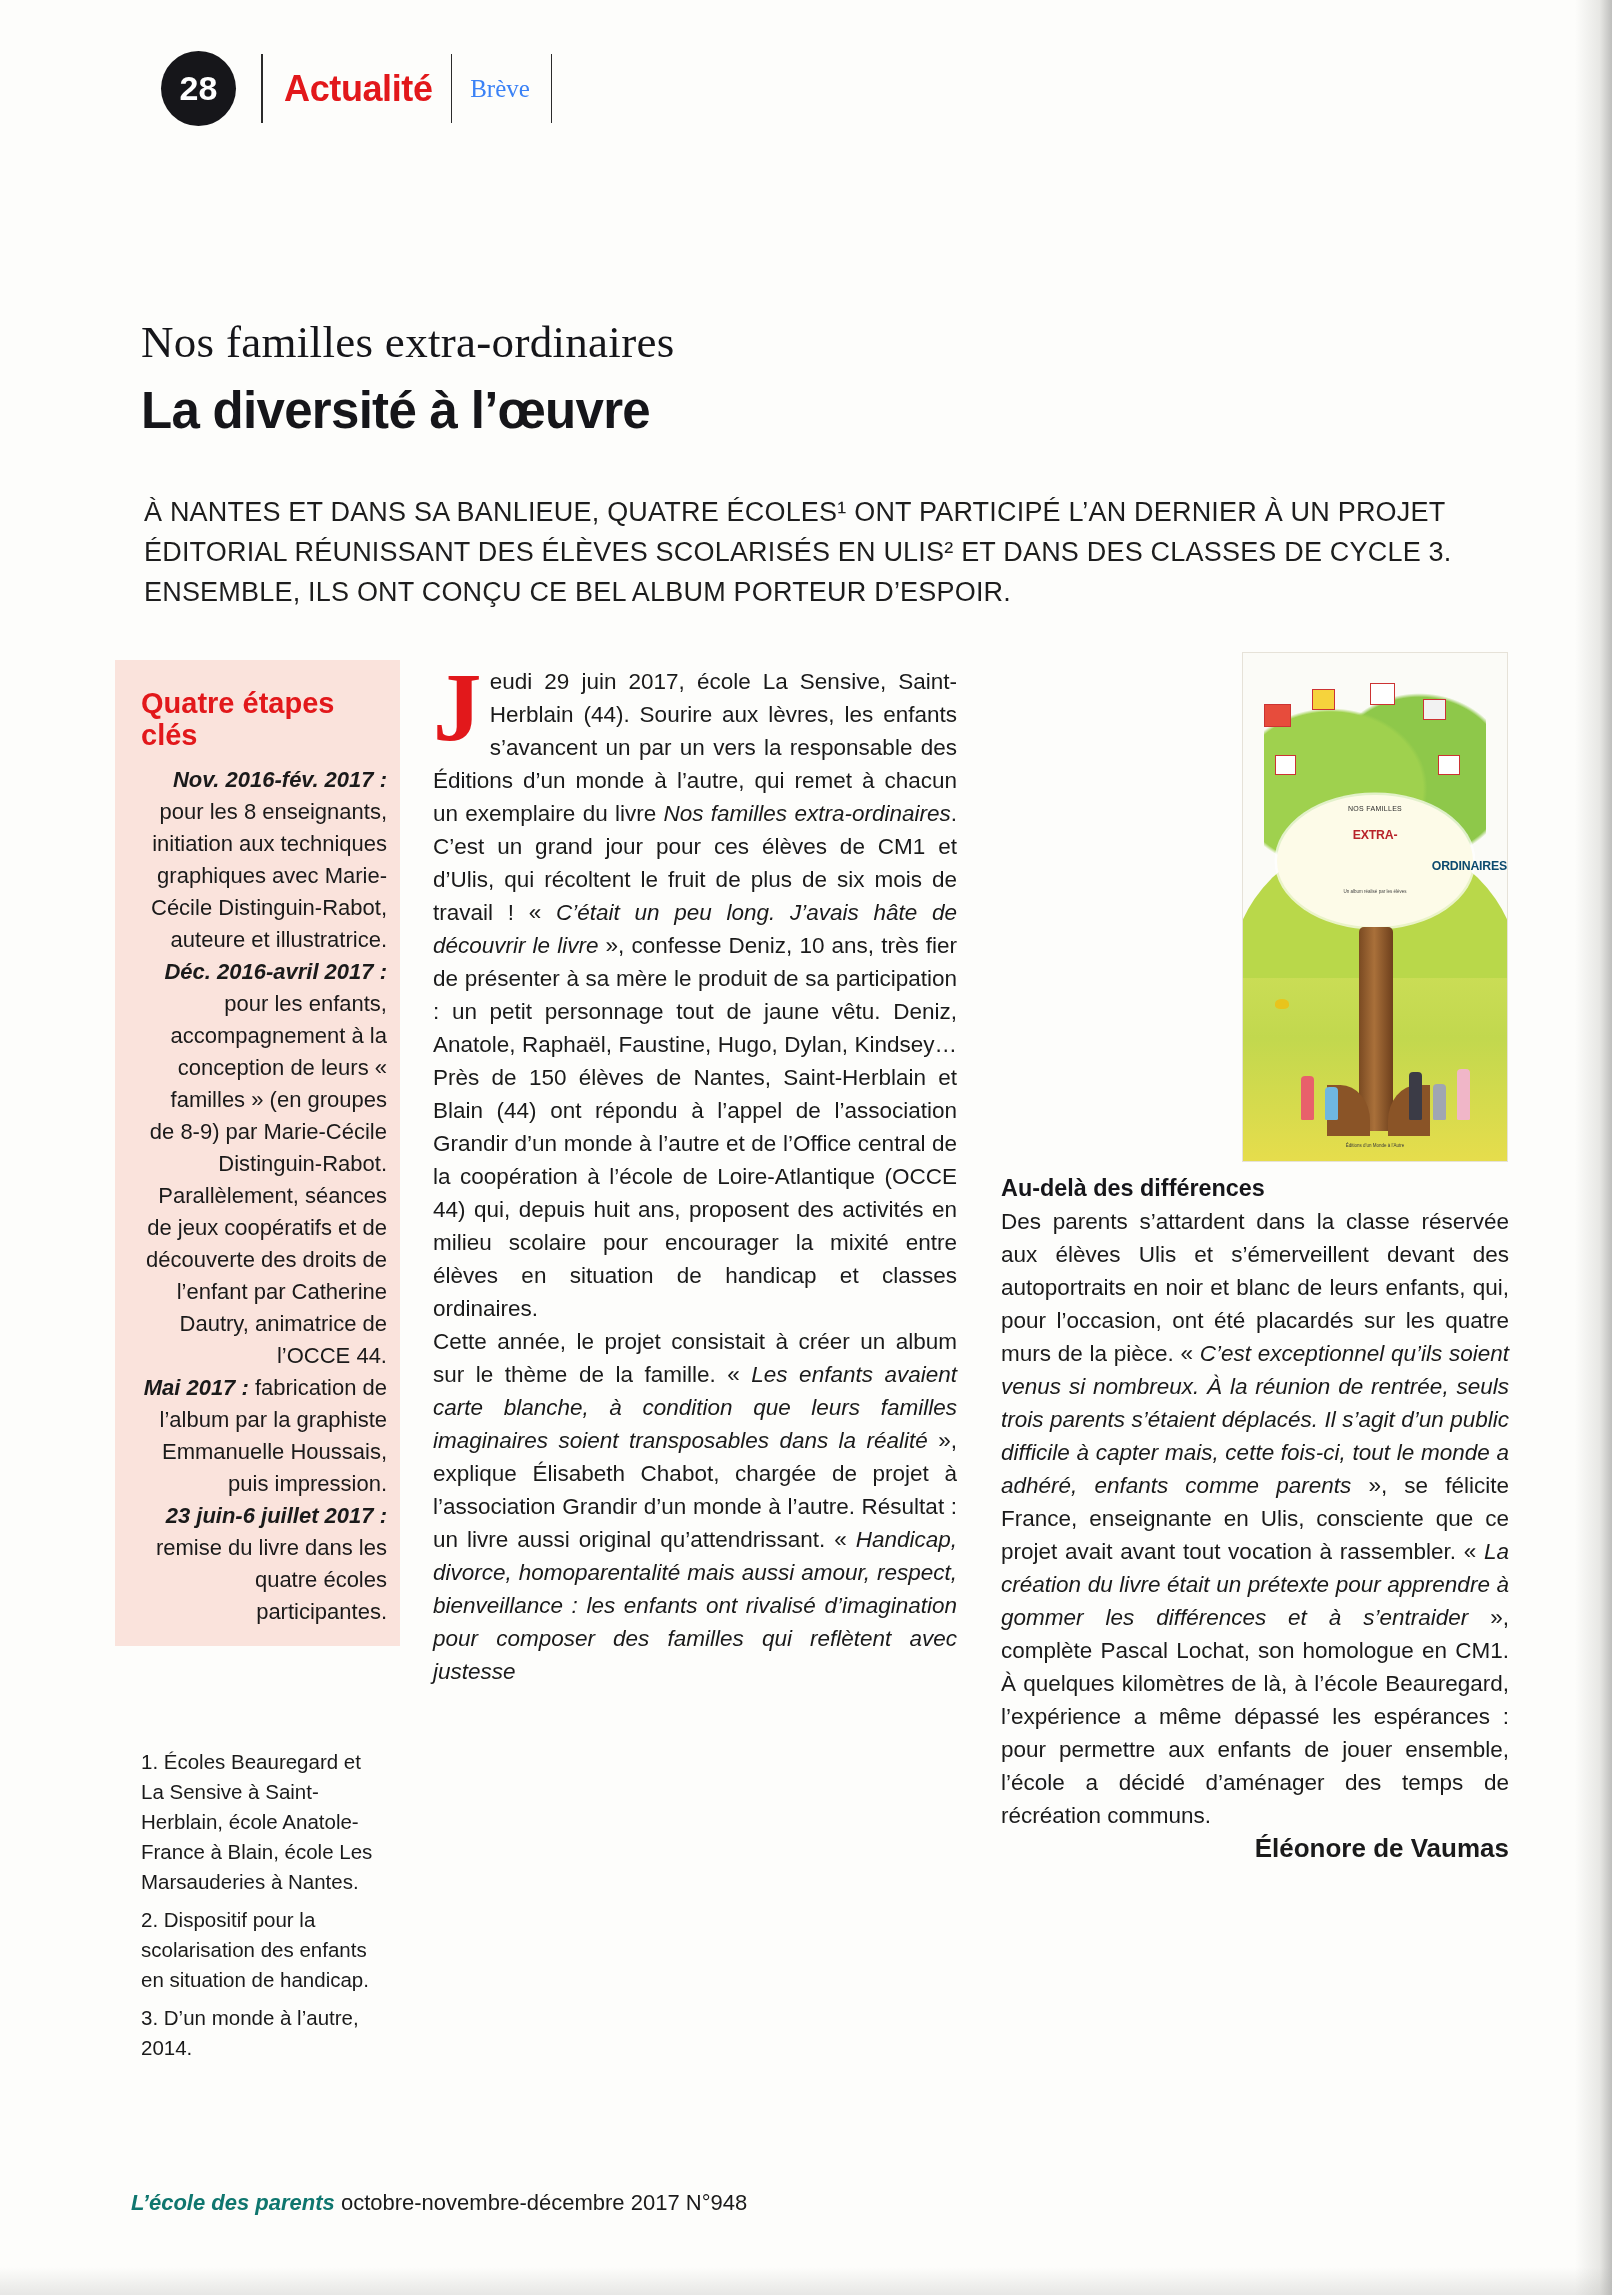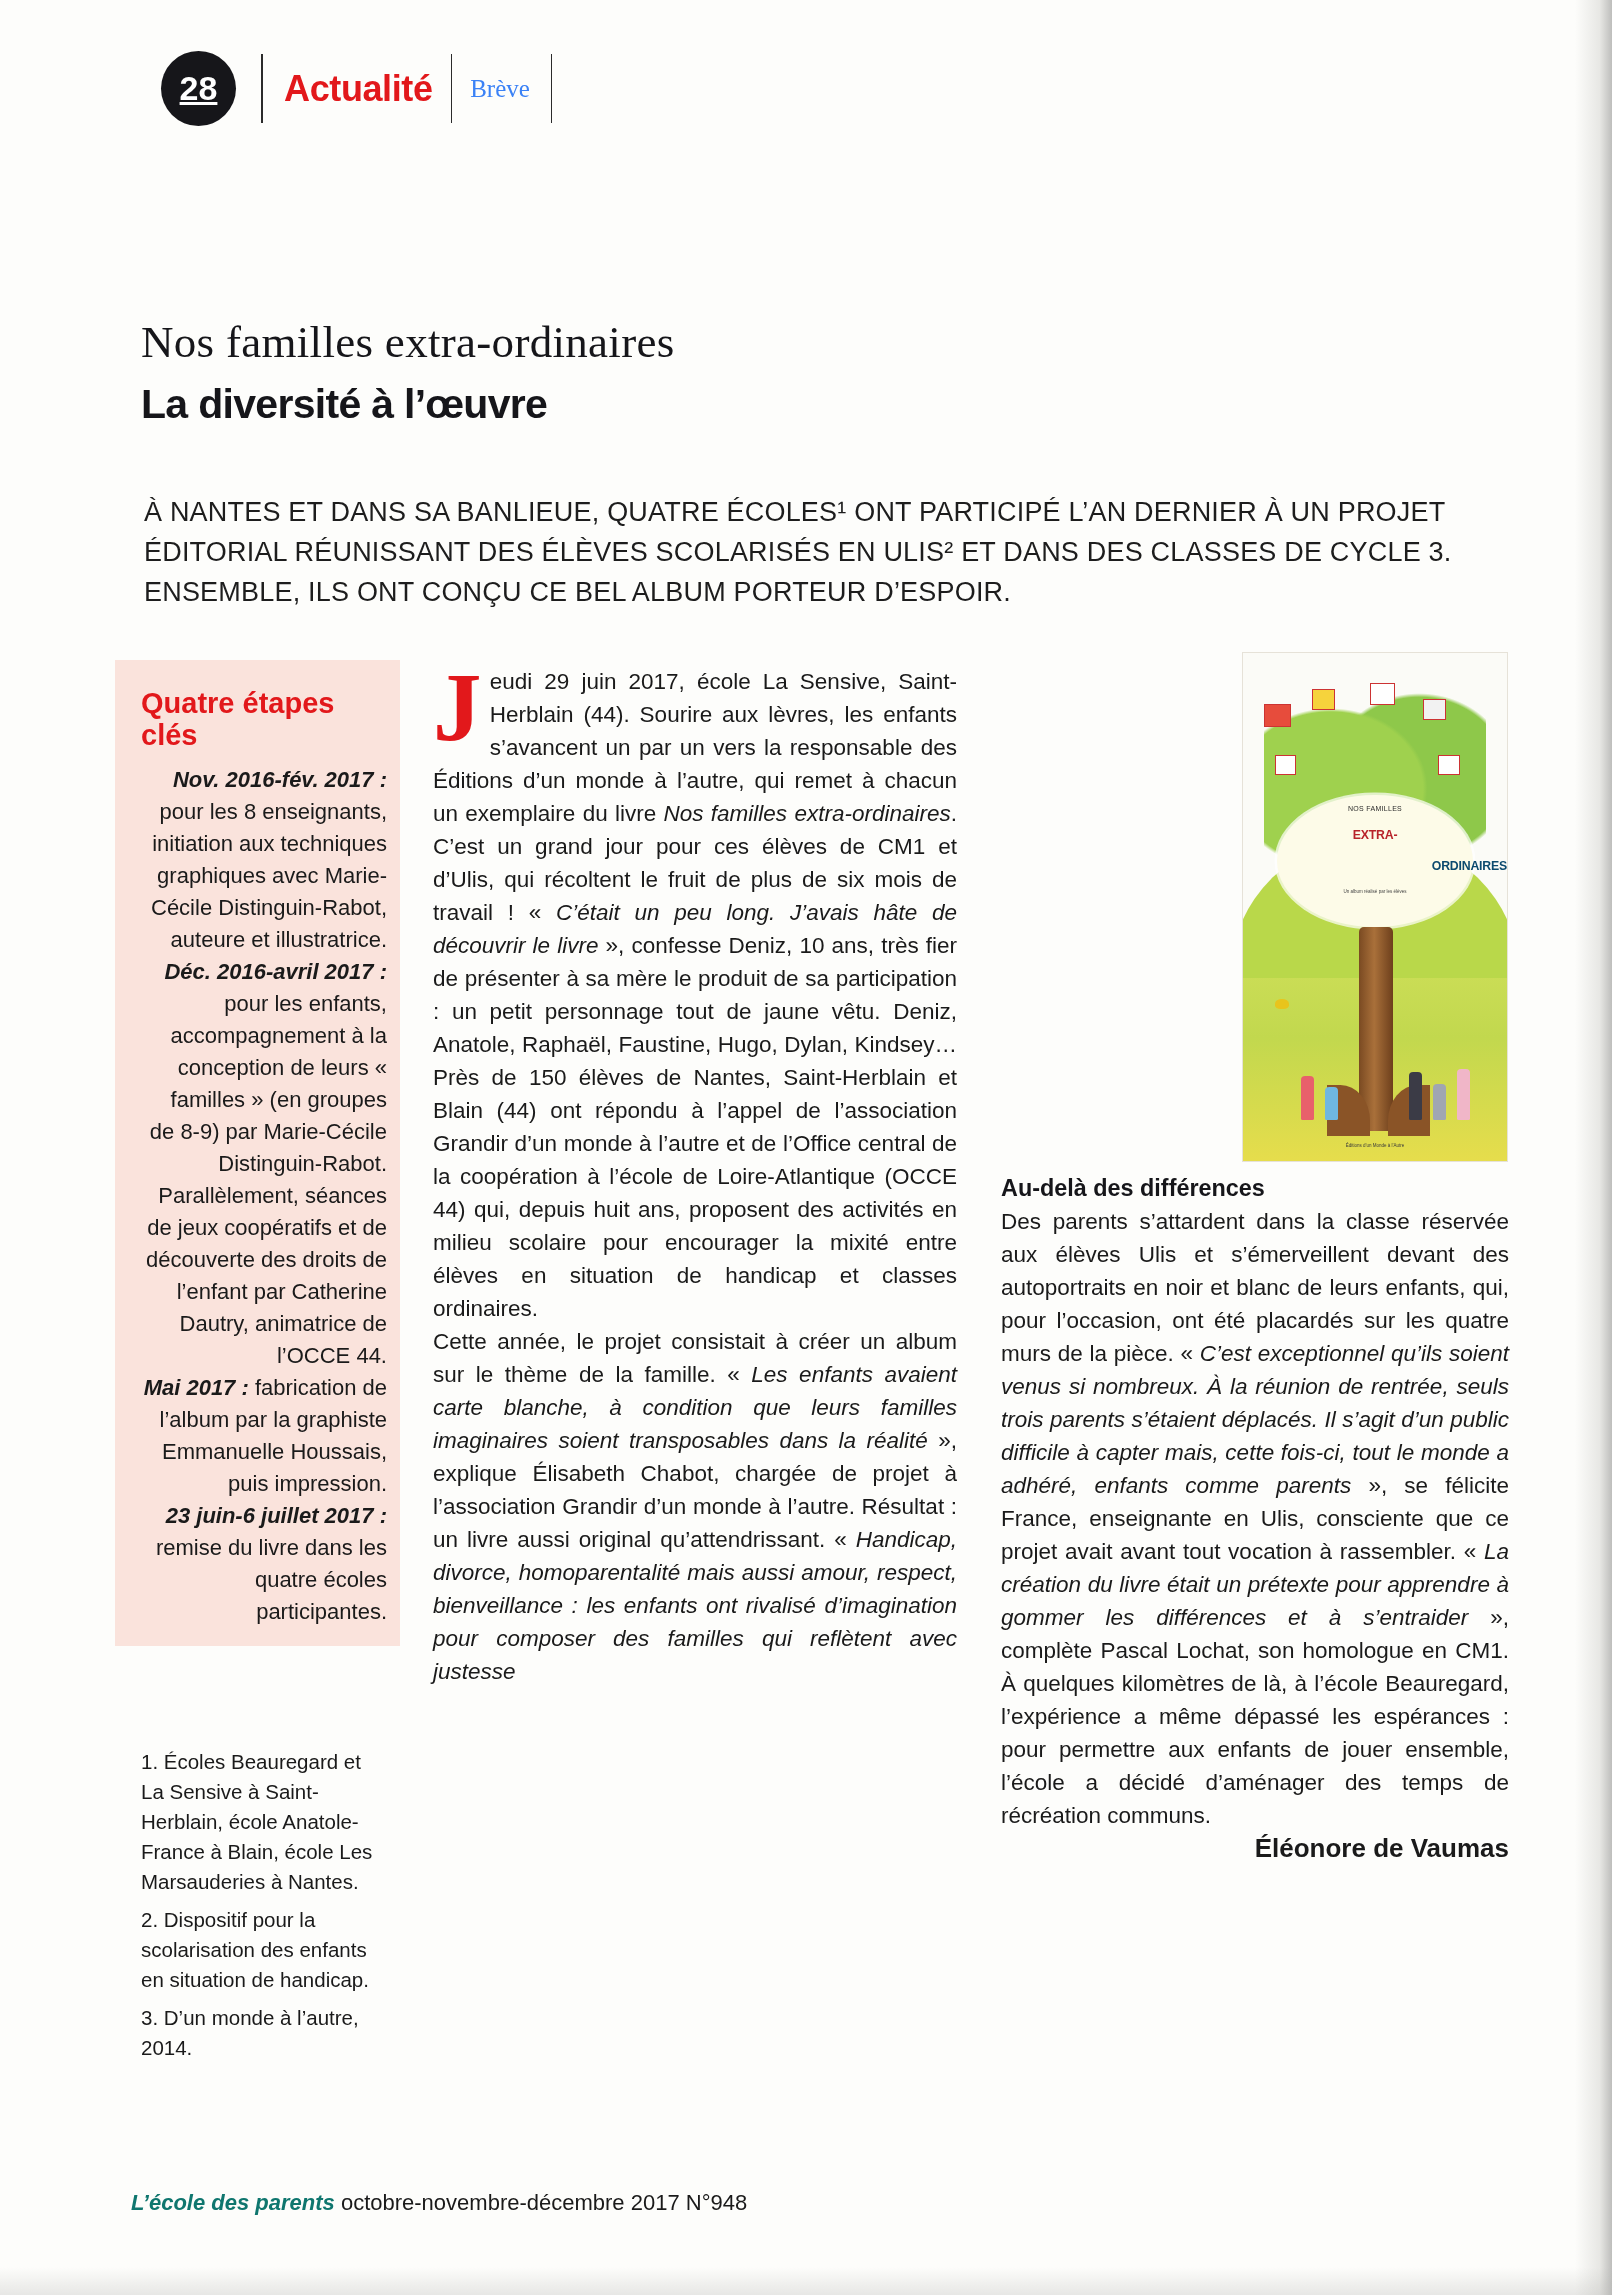--- a/index.html
+++ b/index.html
@@ -52,21 +52,20 @@
     border-radius: 50%;
     background: #16161a;
     color: #ffffff;
     display: flex;
     align-items: center;
     justify-content: center;
     font-size: 34px;
     font-weight: bold;
     letter-spacing: 0px;
     font-family: "Liberation Sans", sans-serif;
-    text-decoration: underline;
   }
   .header-rule {
     width: 2.5px;
     height: 69px;
     background: #2b2b2b;
     margin-left: 24.6px;
     margin-right: 21px;
   }
   .header-section {
     color: #e2181b;
@@ -105,21 +104,21 @@
     font-size: 45px;
     color: #16161a;
     letter-spacing: 0.3px;
   }
   .headline {
     position: absolute;
     left: 141px;
     top: 381px;
     font-family: "Liberation Sans", sans-serif;
     font-weight: bold;
-    font-size: 41px;
+    font-size: 51px;
     color: #16161a;
     letter-spacing: -0.7px;
   }
 
   
   .standfirst {
     position: absolute;
     left: 144px;
     top: 492px;
     width: 1360px;

